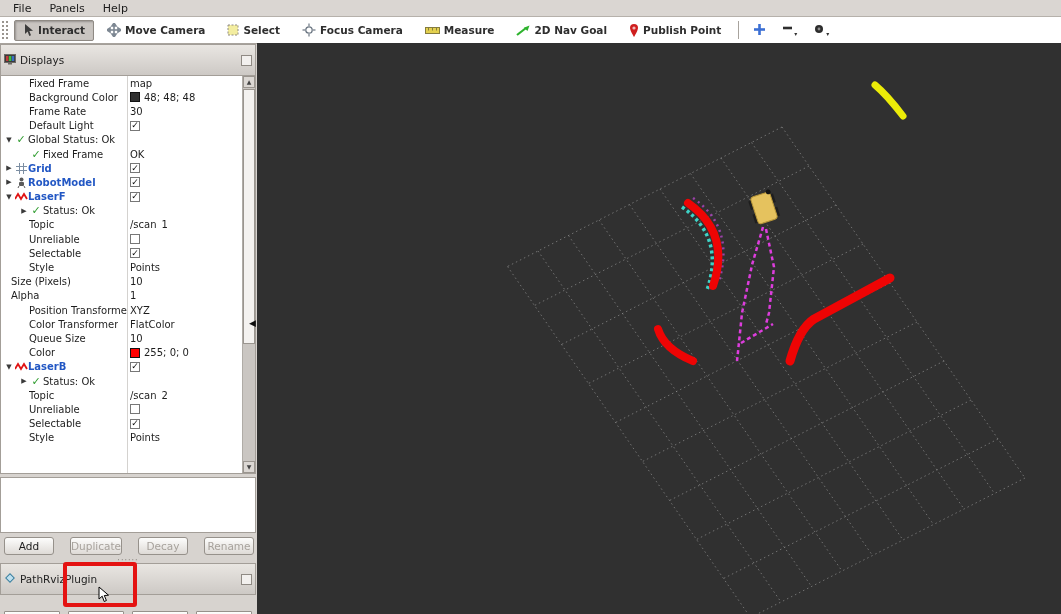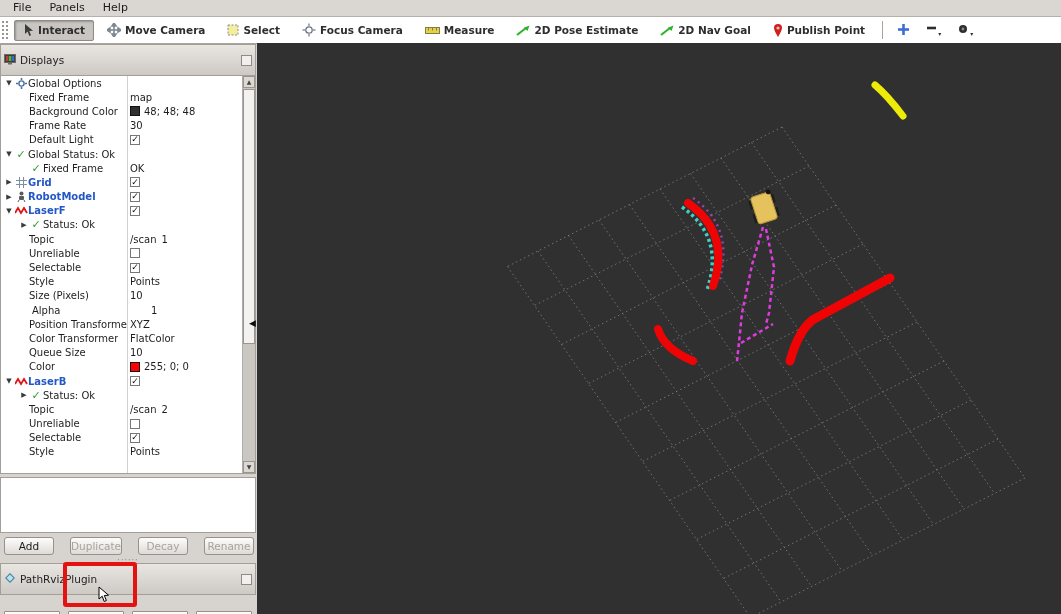--- a/index.html
+++ b/index.html
@@ -3,21 +3,21 @@
 <meta charset="utf-8">
 <style>
   * { margin:0; padding:0; box-sizing:border-box; }
   html,body { width:1061px; height:614px; overflow:hidden;
     font-family:"DejaVu Sans","Liberation Sans",sans-serif; }
   #app { position:relative; width:1061px; height:614px; background:#d7d3cf; }
 
   
   .menubar { position:absolute; left:0; top:0; width:1061px; height:17px;
     background:#dad6d2; border-bottom:1px solid #b6b1ab;
-    display:flex; align-items:flex-start; gap:2px; padding-left:5px; font-size:11px; color:#1c1c1c; }
+    display:flex; align-items:center; gap:2px; padding-left:5px; font-size:11px; color:#1c1c1c; }
   .menu-item { padding:1px 8px; cursor:default; }
 
   
   .toolbar { position:absolute; left:0; top:17px; width:1061px; height:27px;
     background:#ffffff; border-bottom:1px solid #a8a39d;
     display:flex; align-items:center; font-size:10.5px; color:#2e2e2e; }
   .tb-handle { width:6px; height:18px; margin:0 4px 0 2px;
     border-left:2px dotted #9a958f; border-right:2px dotted #9a958f; }
   .tb-btn { display:flex; align-items:center; gap:4px; padding:3px 8px; margin:0 2px;
     border:1px solid transparent; border-radius:2px; white-space:nowrap; font-weight:600; }
@@ -153,29 +153,20 @@
             <g stroke="#857c3e" stroke-width="1">
               <line x1="3.5" y1="1.5" x2="3.5" y2="4.5"></line>
               <line x1="7.5" y1="1.5" x2="7.5" y2="4.5"></line>
               <line x1="11.5" y1="1.5" x2="11.5" y2="4.5"></line>
             </g>
           </svg>
         </span>
       <span>Measure</span>
     </div>
 
-    <div class="tb-btn">
-      <span>
-          <svg width="14" height="11" viewBox="0 0 14 11">
-            <line x1="1" y1="10" x2="10" y2="3" stroke="#2db32d" stroke-width="2.2"></line>
-            <path d="M13.5,0.5 L11.5,6 L7.8,2.8 Z" fill="#2db32d"></path>
-          </svg>
-        </span>
-      <span>2D Pose Estimate</span>
-    </div>
 
     <div class="tb-btn">
       <span>
           <svg width="14" height="11" viewBox="0 0 14 11">
             <line x1="1" y1="10" x2="10" y2="3" stroke="#2db32d" stroke-width="2.2"></line>
             <path d="M13.5,0.5 L11.5,6 L7.8,2.8 Z" fill="#2db32d"></path>
           </svg>
         </span>
       <span>2D Nav Goal</span>
     </div>
@@ -225,38 +216,20 @@
             <rect x="4" y="9" width="4" height="1.5" fill="#6e6a66"></rect>
           </svg></span>
       <span class="title">Displays</span>
       <span class="float-btn"></span>
     </div>
 
     <div class="tree">
       <div class="col-divider"></div>
       <div id="tree-rows">
           <div class="trow">
-            <div class="name-cell" style="padding-left: 3px;">
-              <span class="arrow">▼</span>
-              <span class="ticon">
-                <svg width="11" height="11" viewBox="0 0 11 11">
-                  <circle cx="5.5" cy="5.5" r="2.6" fill="none" stroke="#4a6fa5" stroke-width="1.4"></circle>
-                  <g stroke="#4a6fa5" stroke-width="1.6">
-                    <line x1="5.5" y1="0" x2="5.5" y2="2"></line>
-                    <line x1="5.5" y1="9" x2="5.5" y2="11"></line>
-                    <line x1="0" y1="5.5" x2="2" y2="5.5"></line>
-                    <line x1="9" y1="5.5" x2="11" y2="5.5"></line>
-                  </g>
-                </svg>
-              </span>
-              <span class="tlabel">Global Options</span>
-            </div>
-            <div class="value-cell"></div>
-          </div>
-          <div class="trow">
             <div class="name-cell" style="padding-left: 18px;">
               <span class="arrow"></span>
               <span class="tlabel">Fixed Frame</span>
             </div>
             <div class="value-cell">
               <span>map</span>
             </div>
           </div>
           <div class="trow">
             <div class="name-cell" style="padding-left: 18px;">
@@ -398,30 +371,30 @@
           <div class="trow">
             <div class="name-cell" style="padding-left: 18px;">
               <span class="arrow"></span>
               <span class="tlabel">Style</span>
             </div>
             <div class="value-cell">
               <span>Points</span>
             </div>
           </div>
           <div class="trow">
-            <div class="name-cell" style="padding-left: 18px;">
+            <div class="name-cell" style="">
               <span class="arrow"></span>
               <span class="tlabel">Size (Pixels)</span>
             </div>
             <div class="value-cell">
               <span>10</span>
             </div>
           </div>
           <div class="trow">
-            <div class="name-cell" style=" margin-left: 21px;">
+            <div class="name-cell" style="">
               <span class="arrow"></span>
               <span class="tlabel">Alpha</span>
             </div>
             <div class="value-cell">
               <span>1</span>
             </div>
           </div>
           <div class="trow">
             <div class="name-cell" style="padding-left: 18px;">
               <span class="arrow"></span>

